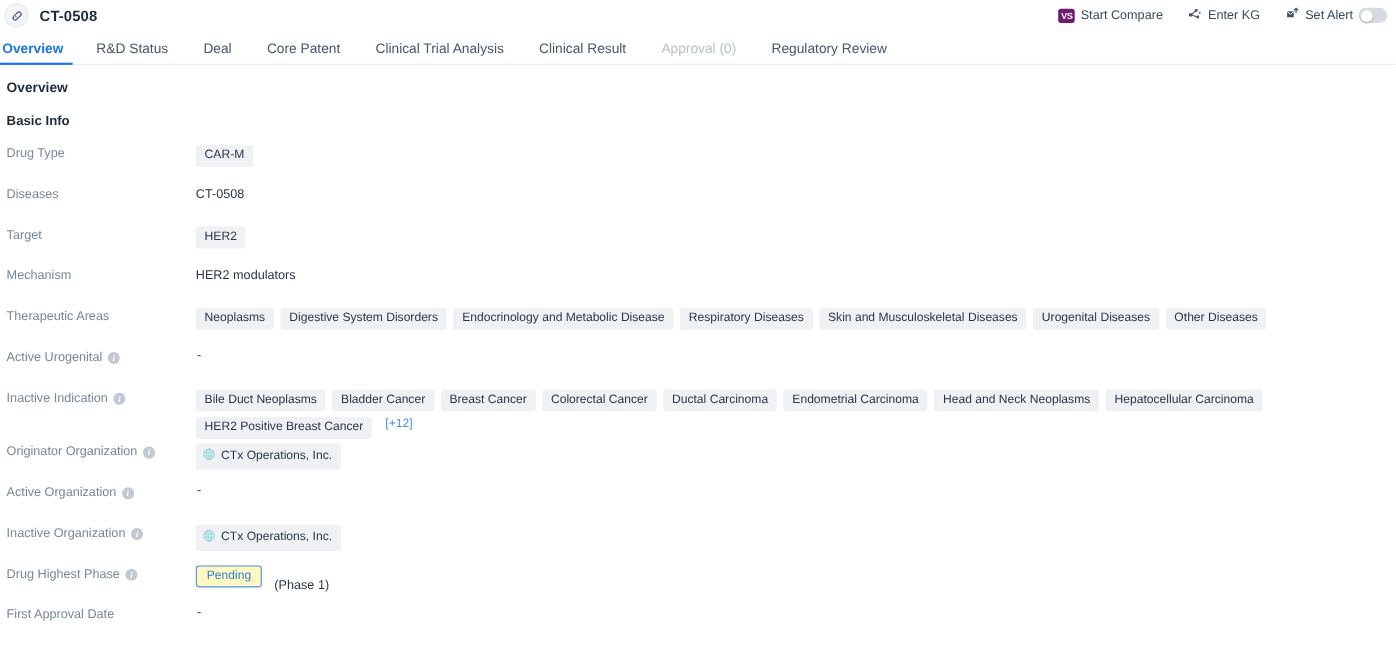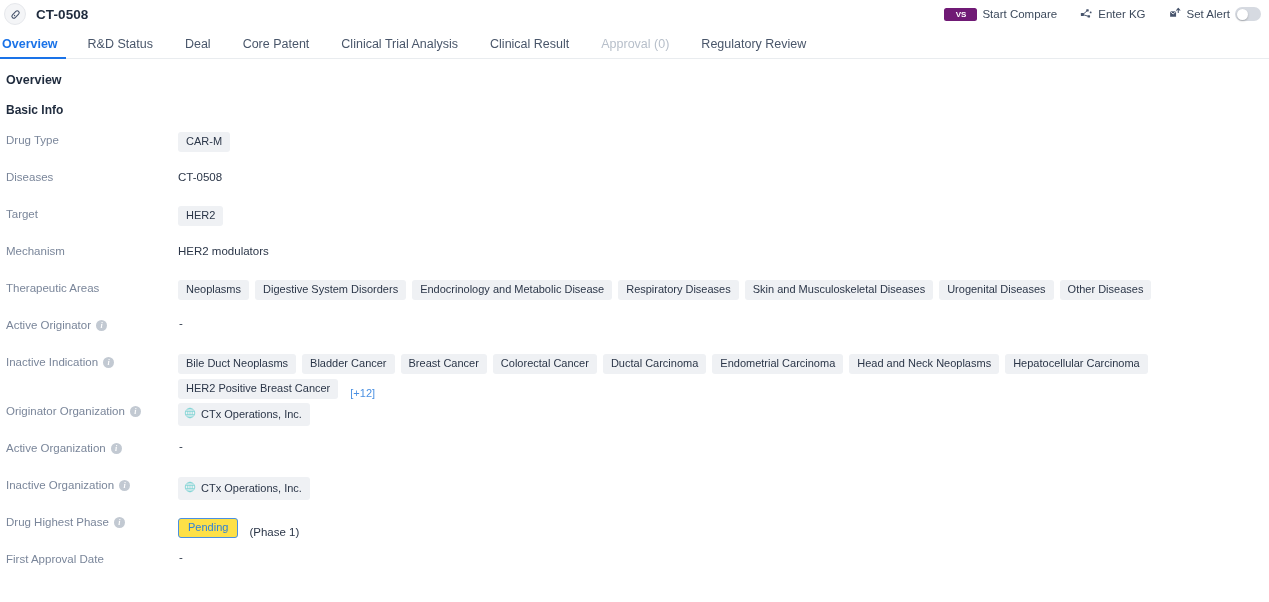--- a/index.html
+++ b/index.html
@@ -45,21 +45,21 @@
   .hdr-action {
     display: flex;
     align-items: center;
     gap: 5px;
     font-size: 11.5px;
     color: #3d4a5c;
     cursor: pointer;
     white-space: nowrap;
   }
   .vs-chip {
-    width: 33px; height: 13px;
+    width: 15px; height: 13px;
     border-radius: 2.5px;
     background: #701a75;
     color: #fff;
     font-size: 8px;
     font-weight: bold;
     display: flex; align-items: center; justify-content: center;
     letter-spacing: -0.2px;
   }
   .toggle {
     width: 26px; height: 14px;
@@ -143,21 +143,21 @@
     color: #7a869a;
     display: flex;
     align-items: center;
     gap: 5px;
     padding-top: 4px;
   }
   .row-value {
     flex: 1 1 auto;
     display: flex;
     flex-wrap: wrap;
-    align-items: flex-end;
+    align-items: flex-start;
     gap: 5px 6px;
     font-size: 11.5px;
     color: #2b3648;
     padding-top: 2px;
   }
   .plain-value { padding: 2px 0; }
   .dash { color: #2b3648; font-size: 11.5px; padding-left: 1px; }
 
   .info-icon {
     width: 11px; height: 11px;
@@ -192,21 +192,21 @@
   }
   .more-link {
     color: #4a90e2;
     font-size: 11px;
     cursor: pointer;
     margin-left: 6px;
   }
   .phase-badge {
     border: 1px solid #4a90e2;
     color: #2f80d8;
-    background: #fde047;
+    background: #fef9c3;
     border-radius: 3px;
     font-size: 11px;
     padding: 3px 9px 4px 9px;
     line-height: 1;
     cursor: pointer;
   }
   .phase-note {
     font-size: 11.5px;
     color: #2b3648;
     margin-left: 5px;
@@ -324,21 +324,21 @@
       <span class="tag">Endocrinology and Metabolic Disease</span>
       <span class="tag">Respiratory Diseases</span>
       <span class="tag">Skin and Musculoskeletal Diseases</span>
       <span class="tag">Urogenital Diseases</span>
       <span class="tag">Other Diseases</span>
     </div>
   </div>
 
   <div class="row">
     <div class="row-label">
-      <span>Active Originator</span>
+      <span>Active Urogenital</span>
       <span class="info-icon">i</span>
     </div>
     <div class="row-value">
       <span class="dash">-</span>
     </div>
   </div>
 
   <div class="row">
     <div class="row-label">
       <span>Inactive Indication</span>

